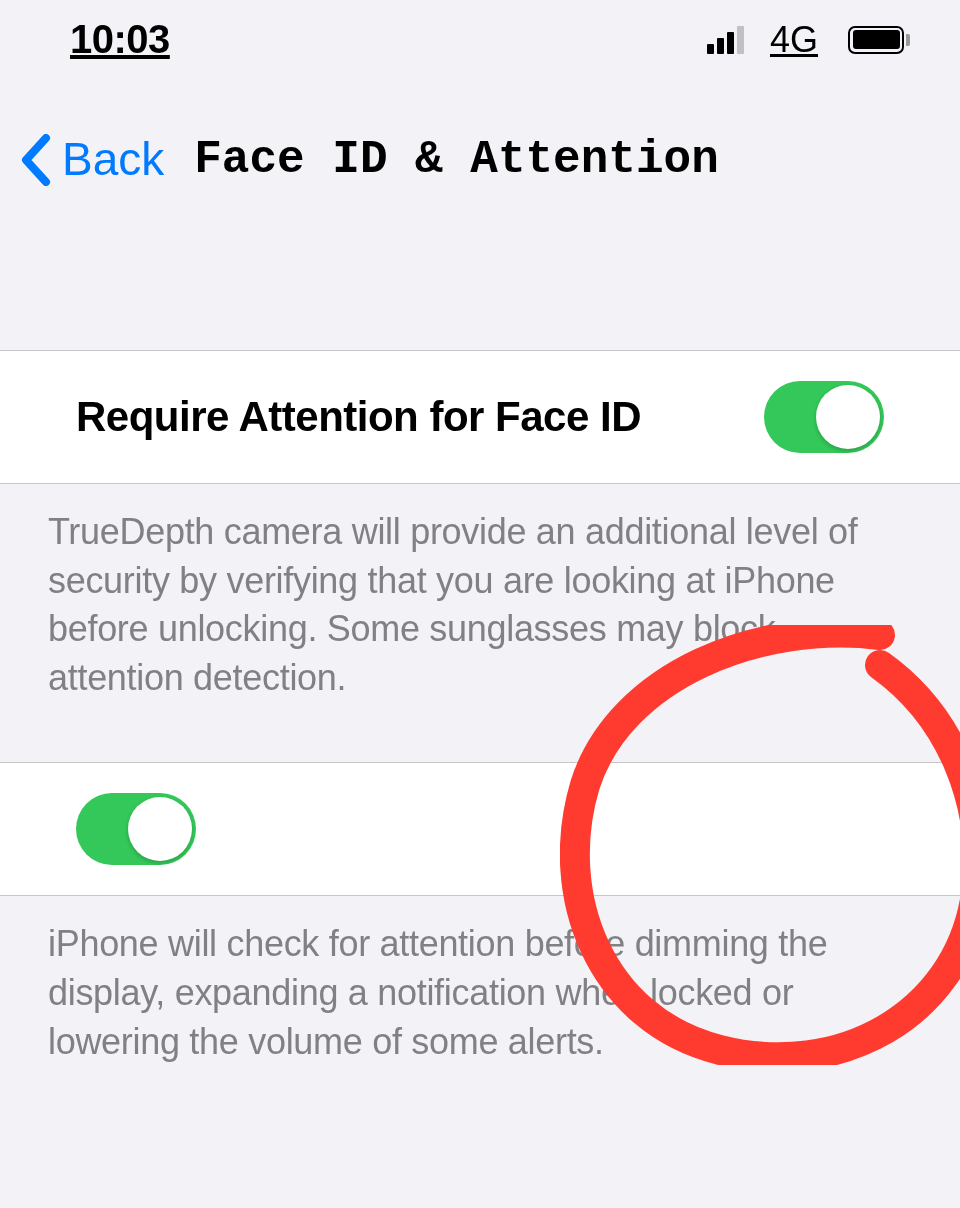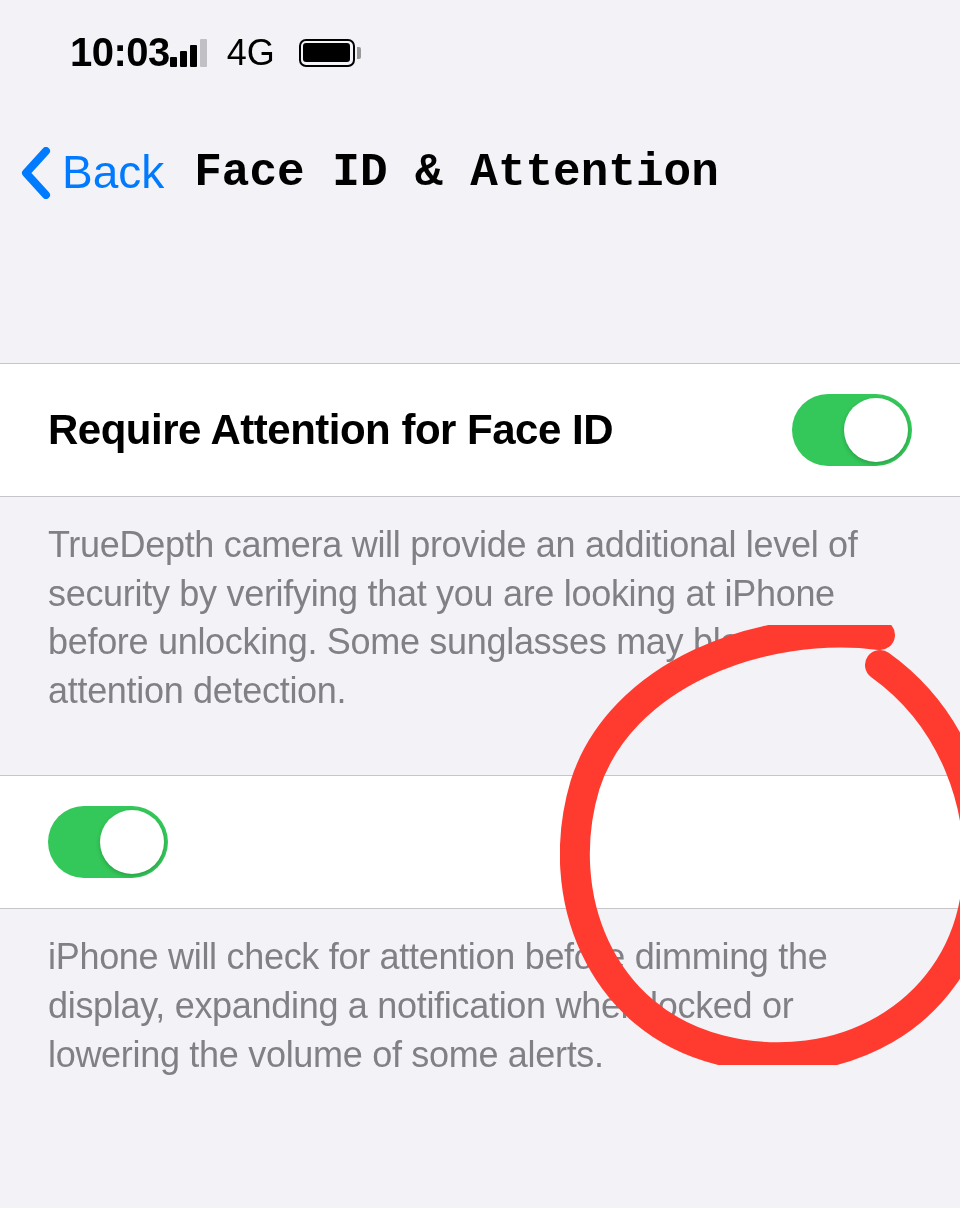--- a/index.html
+++ b/index.html
@@ -10,33 +10,35 @@
     body {
       width: 960px;
       height: 1208px;
       background: #f2f2f7;
       font-family: -apple-system, "Helvetica Neue", Helvetica, Arial, sans-serif;
       position: relative;
       overflow: hidden;
     }
     .status-bar {
       display: flex;
-      align-items: center;
-      padding: 30px 50px 30px 70px;
+      justify-content: space-between;
+      align-items: center;
+      padding: 17px 50px 30px 70px;
+      text-decoration: underline;
     }
     .status-time {
       font-size: 40px;
       font-weight: 700;
       color: #000;
       letter-spacing: -0.5px;
     }
     .status-right {
       display: flex;
       align-items: center;
-      gap: 18px;
+      gap: 24px;
     }
     .signal-bars {
       display: flex;
       align-items: flex-end;
       gap: 3px;
     }
     .signal-bar {
       width: 7px;
       background: #000;
       border-radius: 1px;
@@ -97,21 +99,21 @@
       font-family: Liberation Mono, monospace;
     }
     .spacer {
       height: 124px;
     }
     .settings-row {
       background: #fff;
       display: flex;
       justify-content: space-between;
       align-items: center;
-      padding: 30px 48px;
+      padding: 30px 76px;
       border-top: 1px solid #c6c6c8;
       border-bottom: 1px solid #c6c6c8;
     }
     .row-label {
       font-size: 42px;
       font-weight: 700;
       color: #000;
       letter-spacing: -0.5px;
     }
     .toggle {

